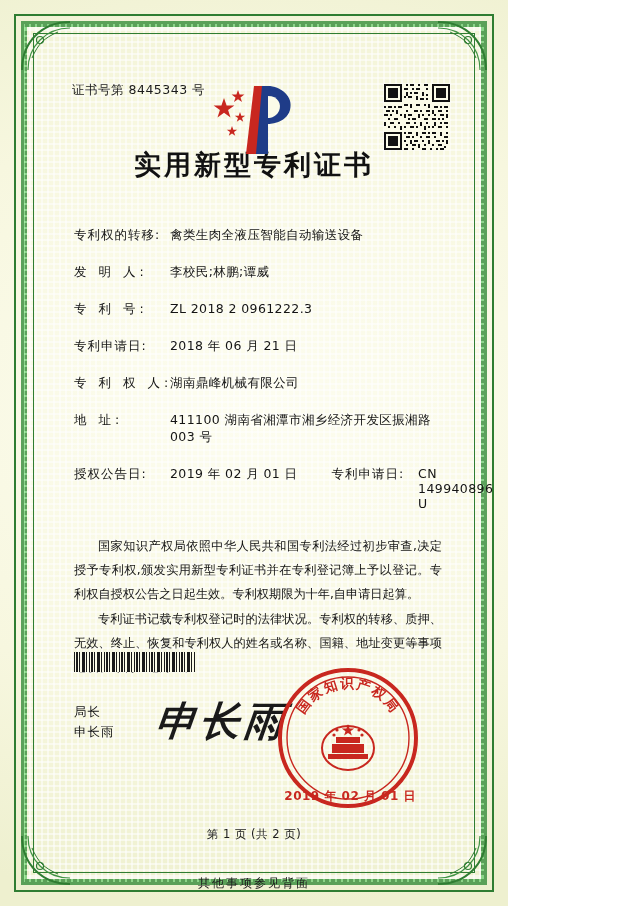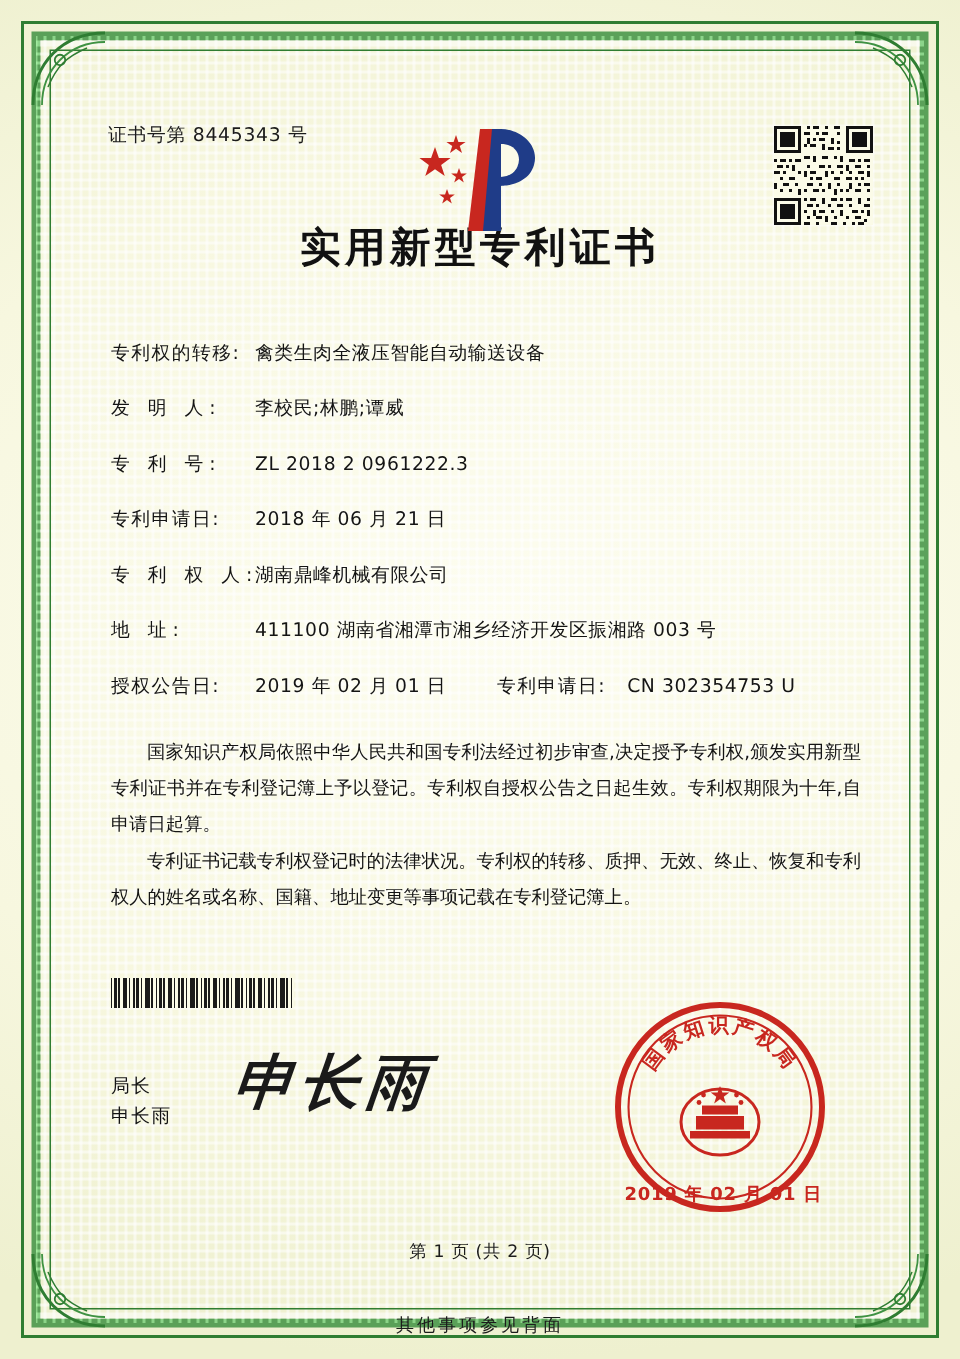--- a/index.html
+++ b/index.html
@@ -5,21 +5,21 @@
   html, body {
     margin: 0;
     padding: 0;
     background: #ffffff;
   }
   body {
     font-family: "DejaVu Sans", "Liberation Sans", sans-serif;
   }
   .page {
     position: relative;
-    width: 640px;
+    width: 508px;
     height: 906px;
     overflow: hidden;
     background: #fbfbe8;
     background-image:
       radial-gradient(ellipse 700px 500px at 50% 45%, #fdfdf0 0%, #f7f7df 60%, #eef0cf 100%);
   }
   
   .frame-outer {
     position: absolute;
     left: 14px; top: 14px; right: 14px; bottom: 14px;
@@ -160,21 +160,21 @@
       repeating-linear-gradient(90deg,
         #1a1a1a 0 1px, #fbfbe8 1px 2px,
         #1a1a1a 2px 4px, #fbfbe8 4px 5px,
         #1a1a1a 5px 6px, #fbfbe8 6px 8px,
         #1a1a1a 8px 11px, #fbfbe8 11px 12px,
         #1a1a1a 12px 13px, #fbfbe8 13px 15px);
   }
   .director {
     position: absolute;
     left: 26px;
-    top: 66px;
+    top: 54px;
     font-size: 12.5px;
     line-height: 1.6;
     color: #141414;
     letter-spacing: 1px;
   }
   .signature {
     position: absolute;
     left: 108px;
     top: 46px;
     font-family: "DejaVu Serif", "Liberation Serif", serif;
@@ -444,21 +444,21 @@
 
       <div class="row">
         <div class="label">地 址:</div>
         <div class="value">411100 湖南省湘潭市湘乡经济开发区振湘路 003 号</div>
       </div>
 
       <div class="row split">
         <div class="label tight">授权公告日:</div>
         <div class="value">2019 年 02 月 01 日</div>
         <div class="label2">专利申请日:</div>
-        <div class="value2">CN 302354753 U</div>
+        <div class="value2">CN 149940896 U</div>
       </div>
 
     </div>
 
     <div class="para">国家知识产权局依照中华人民共和国专利法经过初步审查,决定授予专利权,颁发实用新型专利证书并在专利登记簿上予以登记。专利权自授权公告之日起生效。专利权期限为十年,自申请日起算。</div>
     <div class="para">专利证书记载专利权登记时的法律状况。专利权的转移、质押、无效、终止、恢复和专利权人的姓名或名称、国籍、地址变更等事项记载在专利登记簿上。</div>
 
     <div class="bottom">
 
       <div class="barcode"></div>

